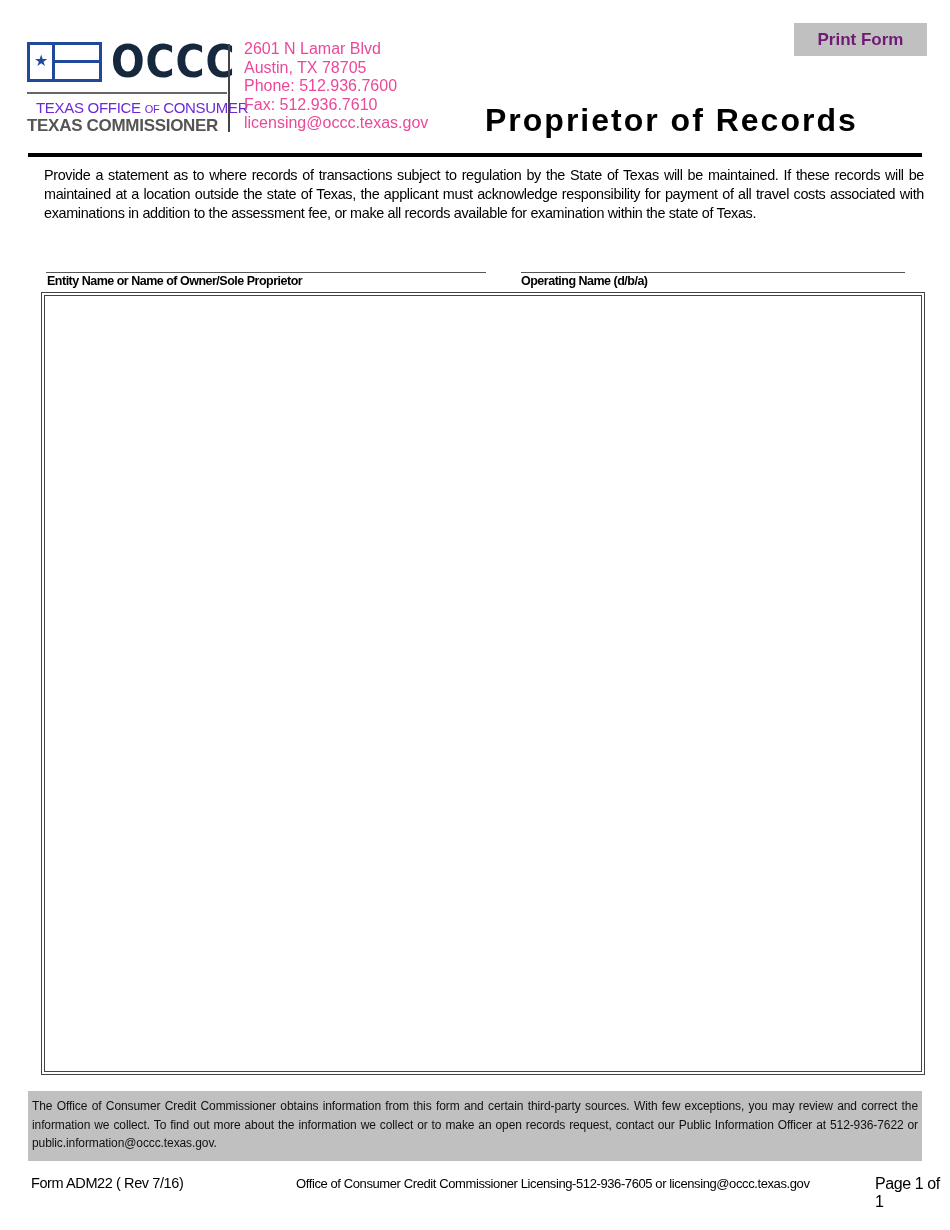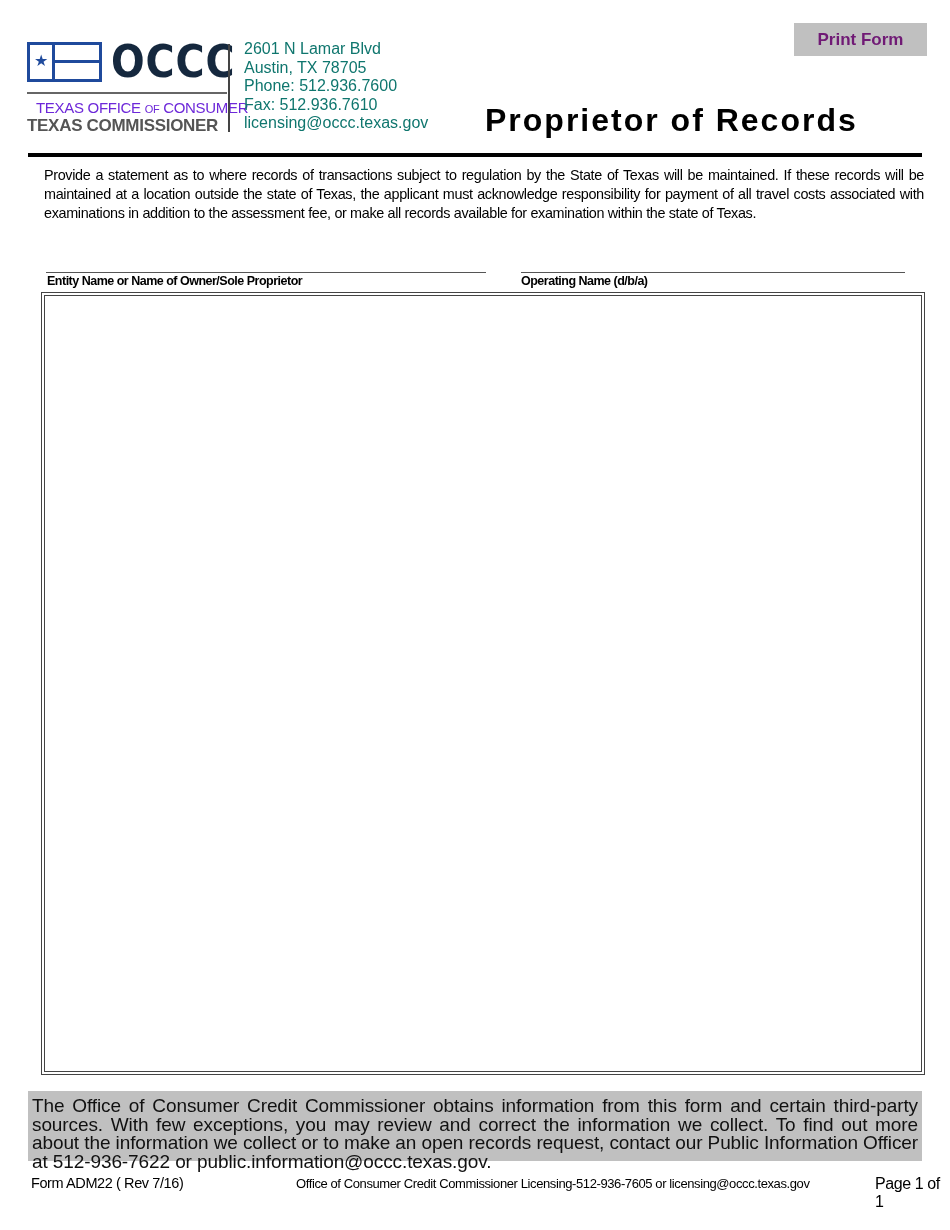--- a/index.html
+++ b/index.html
@@ -19,39 +19,39 @@
   .flag .hline { position: absolute; left: 22px; top: 15px; right: 0; height: 3px; background: #1f4a9c; }
   .flag .star { position: absolute; left: 4px; top: 8px; font-size: 16px; color: #1f4a9c; line-height: 1; }
   .occc { position: absolute; left: 84px; top: -6px; font-family: "DejaVu Sans", sans-serif; font-weight: bold;
     font-size: 44px; letter-spacing: 1px; color: #15283e; transform: scaleX(0.9); transform-origin: left; }
   .logo-rule { position: absolute; left: 0; top: 50px; width: 200px; height: 2px; background: #666; }
   .logo-line1 { position: absolute; left: 9px; top: 57px; font-size: 15px; color: #6d28d9; white-space: nowrap; letter-spacing: -0.3px; }
   .logo-line1 small { font-size: 11px; }
   .logo-line2 { position: absolute; left: 0; top: 74px; font-size: 17px; font-weight: bold; color: #555; white-space: nowrap; letter-spacing: -0.3px; }
   .vdivider { position: absolute; left: 228px; top: 44px; width: 2px; height: 88px; background: #444; }
 
-  .address { position: absolute; left: 244px; top: 40px; font-size: 16px; line-height: 18.5px; color: #0f766e; }
+  .address { position: absolute; left: 244px; top: 40px; font-size: 16px; line-height: 18.5px; color: #ec4899; }
   .address div { white-space: nowrap; }
 
   .title { position: absolute; left: 485px; top: 102px; font-size: 32px; font-weight: bold; letter-spacing: 2px; white-space: nowrap; }
   .hrule { position: absolute; left: 28px; top: 153px; width: 894px; height: 4px; background: #000; }
 
   .instructions { position: absolute; left: 44px; top: 166px; width: 880px; font-size: 14.4px; line-height: 19px;
     letter-spacing: -0.35px; text-align: justify; }
 
   .field-line { position: absolute; top: 272px; height: 1px; background: #555; }
   .field-label { position: absolute; top: 274px; font-size: 12.5px; font-weight: bold; white-space: nowrap; letter-spacing: -0.5px; }
 
   .statement-box { position: absolute; left: 41px; top: 292px; width: 884px; height: 783px;
     border: 1px solid #444; padding: 2px; }
   .statement-box textarea { width: 100%; height: 100%; border: 1px solid #444; resize: none; outline: none;
     font-family: "Liberation Sans", sans-serif; font-size: 14px; padding: 4px; background: #fff; }
 
   .privacy { position: absolute; left: 28px; top: 1091px; width: 894px; height: 70px; background: #c0c0c0;
-    padding: 6px 4px; font-size: 19px; line-height: 18.5px; letter-spacing: -0.1px; text-align: justify; color: #111; }
+    padding: 6px 4px; font-size: 12px; line-height: 18.5px; letter-spacing: -0.1px; text-align: justify; color: #111; }
 
   .footer-left { position: absolute; left: 31px; top: 1175px; font-size: 14.5px; letter-spacing: -0.4px; }
   .footer-center { position: absolute; left: 296px; top: 1176px; font-size: 13px; letter-spacing: -0.4px; white-space: nowrap; text-align: center; }
   .footer-right { position: absolute; left: 835px; top: 1175px; font-size: 16px; letter-spacing: -0.4px; margin-left: 40px; }
 </style>
 </head>
 <body>
 
 <button class="print-btn">Print Form</button>
 

